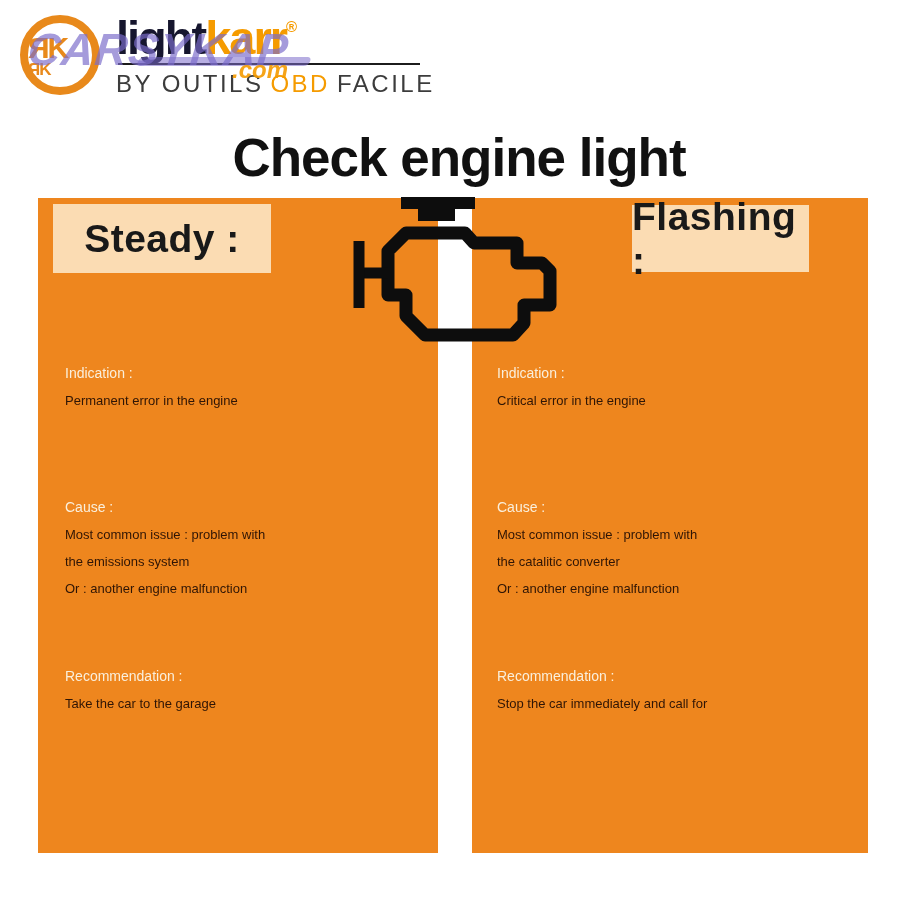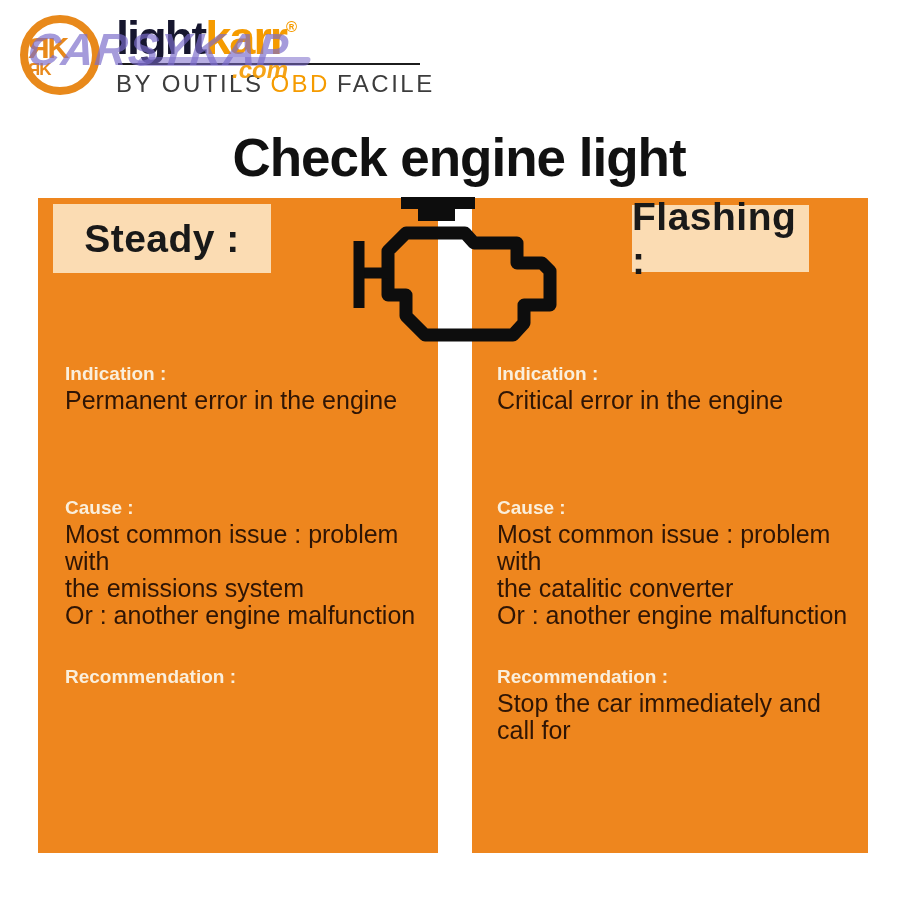--- a/index.html
+++ b/index.html
@@ -67,22 +67,22 @@
   }
   .panel.left  .head-box{left:15px;top:6px;width:218px;height:69px;}
   .panel.right .head-box{left:160px;top:7px;width:177px;height:67px;}
 
   .section{position:absolute;left:0;right:8px;}
   .panel.left  .section{padding-left:27px;}
   .panel.right .section{padding-left:25px;}
   .sec-1{top:162px;}
   .sec-2{top:296px;}
   .sec-3{top:465px;}
-  .sec-label{font-size:19px;color:var(--label-cream);line-height:27px;font-weight:bold;}
-  .sec-line{font-size:25px;color:var(--body-dark);line-height:27px;}
+  .sec-label{font-size:14px;color:var(--label-cream);line-height:27px;}
+  .sec-line{font-size:13px;color:var(--body-dark);line-height:27px;}
 
   
   .engine{position:absolute;left:343px;top:196px;width:228px;height:152px;z-index:2;}
 </style>
 </head>
 <body>
 
 <div class="page">
 
   <header class="logo">
@@ -109,20 +109,21 @@
       <div class="sec-line">Permanent error in the engine</div>
     </div>
     <div class="section sec-2">
       <div class="sec-label">Cause :</div>
       <div class="sec-line">Most common issue : problem with</div>
       <div class="sec-line">the emissions system</div>
       <div class="sec-line">Or : another engine malfunction</div>
     </div>
     <div class="section sec-3">
       <div class="sec-label">Recommendation :</div>
+      <div class="sec-line">Take the car to the garage</div>
     </div>
   </section>
 
   <section class="panel right">
     <div class="head-box">
       <span>Flashing :</span>
     </div>
     <div class="section sec-1">
       <div class="sec-label">Indication :</div>
       <div class="sec-line">Critical error in the engine</div>

